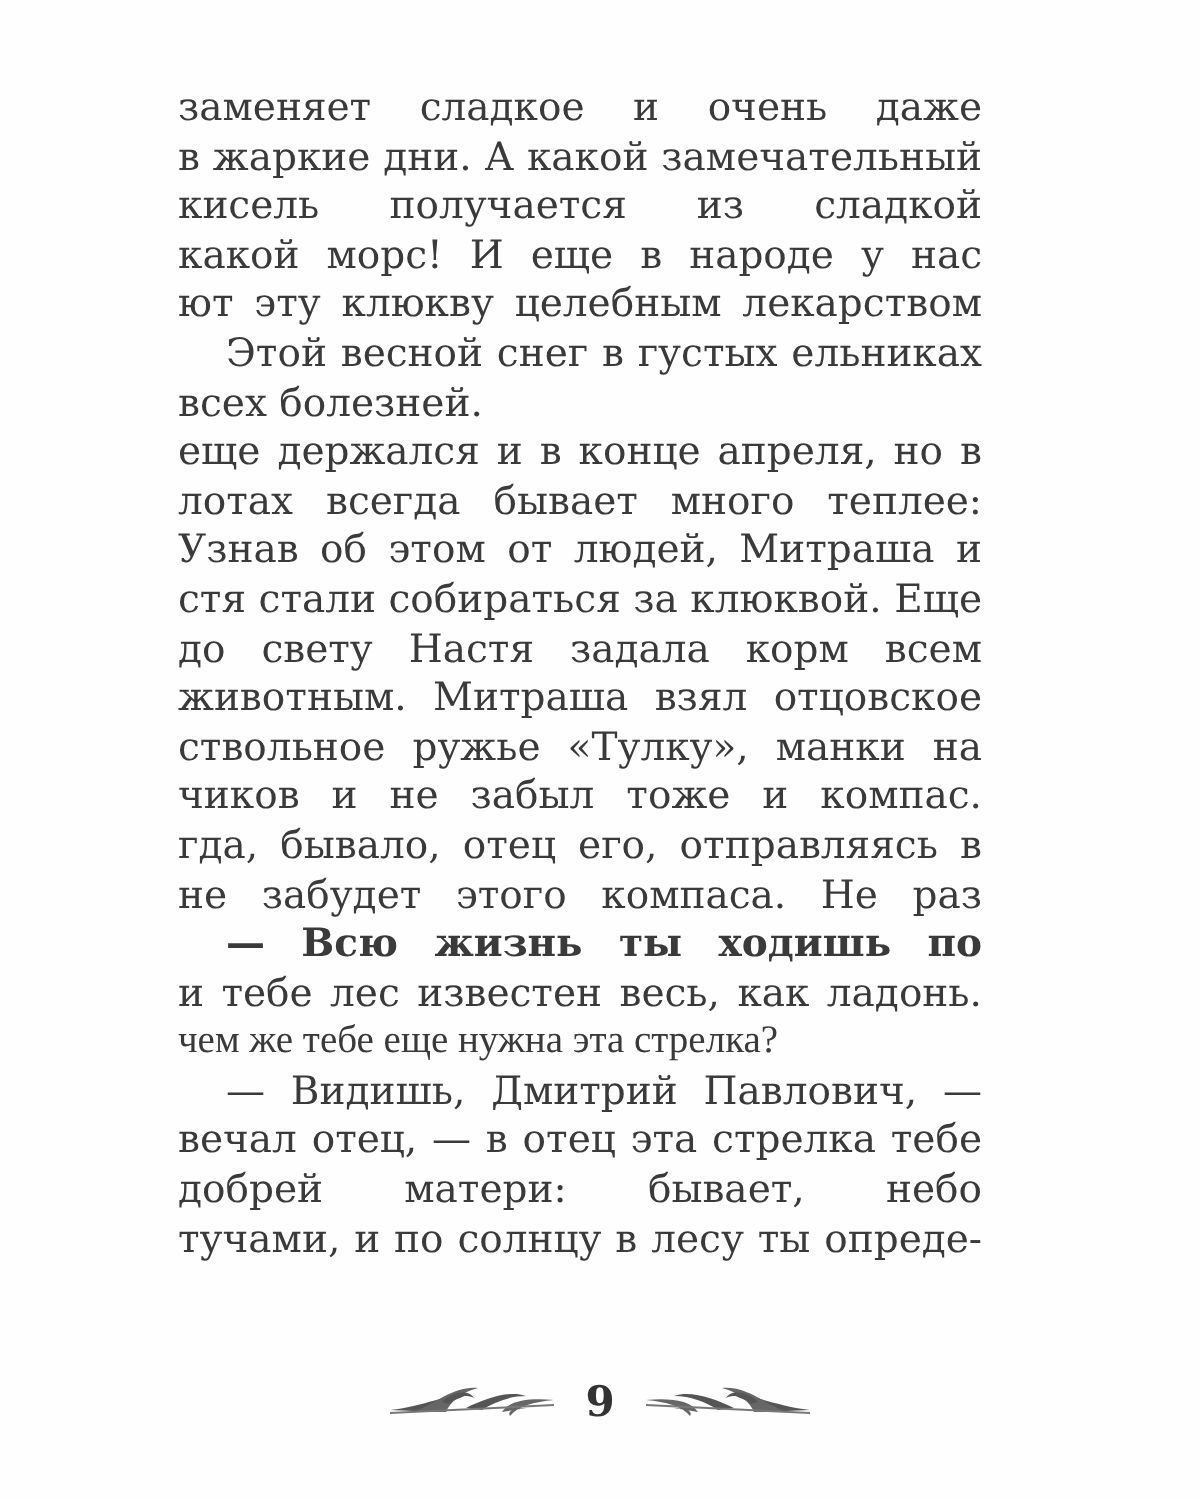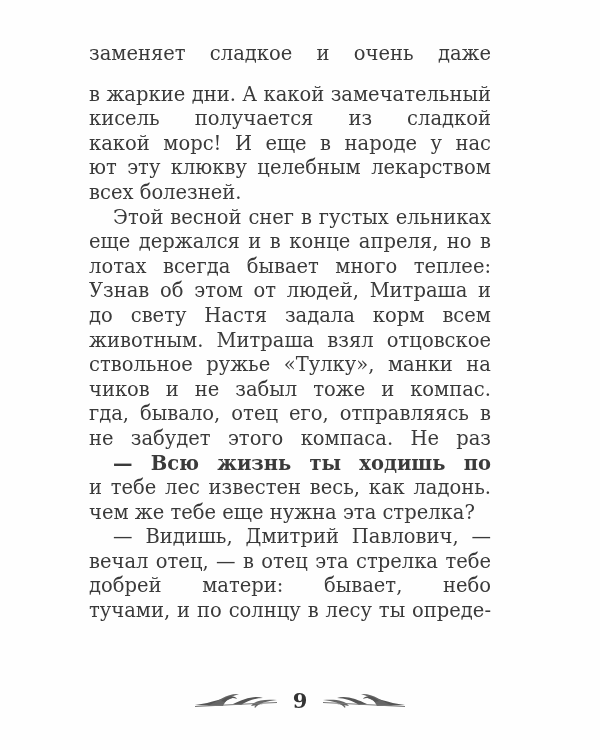--- a/index.html
+++ b/index.html
@@ -51,38 +51,39 @@
       color: #333;
     }
     .ornament svg { display: block; }
   </style>
 </head>
 <body>
 
 <div class="page">
   <div class="text-block" id="text-block">
       <span class="line" style="width: 402px; white-space: normal; overflow: hidden;">заменяет сладкое и очень даже хорошо</span>
-      <span class="line" style="width: 402px; white-space: normal; overflow: hidden; margin-top: 16px;">в жаркие дни. А какой замечательный</span>
+      <span class="line" style="width: 402px; white-space: normal; overflow: hidden;">в жаркие дни. А какой замечательный</span>
       <span class="line" style="width: 402px; white-space: normal; overflow: hidden;">кисель получается из сладкой клюквы,</span>
       <span class="line" style="width: 402px; white-space: normal; overflow: hidden;">какой морс! И еще в народе у нас счита-</span>
       <span class="line" style="width: 402px; white-space: normal; overflow: hidden;">ют эту клюкву целебным лекарством от</span>
+      <span class="line indent" style="width: 378px; white-space: normal; overflow: hidden;">Этой весной снег в густых ельниках</span>
       <span class="line last" style="width: 402px; white-space: normal; overflow: hidden;">всех болезней.</span>
-      <span class="line indent" style="width: 378px; white-space: normal; overflow: hidden;">Этой весной снег в густых ельниках</span>
       <span class="line" style="width: 402px; white-space: normal; overflow: hidden;">еще держался и в конце апреля, но в бо-</span>
       <span class="line" style="width: 402px; white-space: normal; overflow: hidden;">лотах всегда бывает много теплее: там</span>
       <span class="line" style="width: 402px; white-space: normal; overflow: hidden;">Узнав об этом от людей, Митраша и На-</span>
+      <span class="line" style="width: 402px; white-space: normal; overflow: hidden;">стя стали собираться за клюквой. Еще</span>
       <span class="line" style="width: 402px; white-space: normal; overflow: hidden;">до свету Настя задала корм всем своим</span>
       <span class="line" style="width: 402px; white-space: normal; overflow: hidden;">животным. Митраша взял отцовское дву-</span>
       <span class="line" style="width: 402px; white-space: normal; overflow: hidden;">ствольное ружье «Тулку», манки на ряб-</span>
       <span class="line" style="width: 402px; white-space: normal; overflow: hidden;">чиков и не забыл тоже и компас. Нико-</span>
       <span class="line" style="width: 402px; white-space: normal; overflow: hidden;">гда, бывало, отец его, отправляясь в лес,</span>
       <span class="line" style="width: 402px; white-space: normal; overflow: hidden;">не забудет этого компаса. Не раз Митра-</span>
       <span class="line indent" style="width: 378px; white-space: normal; overflow: hidden; font-weight: bold;">— Всю жизнь ты ходишь по лесу,</span>
       <span class="line" style="width: 402px; white-space: normal; overflow: hidden;">и тебе лес известен весь, как ладонь. За-</span>
-      <span class="line last" style="width: 402px; white-space: normal; overflow: hidden;">чем же тебе еще нужна эта стрелка?</span>
+      <span class="line last" style="width: 402px; white-space: normal; overflow: hidden; font-family: Liberation Serif, serif;">чем же тебе еще нужна эта стрелка?</span>
       <span class="line indent" style="width: 378px; white-space: normal; overflow: hidden;">— Видишь, Дмитрий Павлович, — от-</span>
       <span class="line" style="width: 402px; white-space: normal; overflow: hidden;">вечал отец, — в отец эта стрелка тебе</span>
       <span class="line" style="width: 402px; white-space: normal; overflow: hidden;">добрей матери: бывает, небо закроется</span>
       <span class="line" style="width: 402px; white-space: normal; overflow: hidden;">тучами, и по солнцу в лесу ты опреде-</span>
     </div>
 
   <div class="footer">
     <span class="ornament">
       <svg width="86" height="22" viewBox="0 0 86 22">
         <path d="M2 16 C20 14, 30 8, 42 8 C36 10, 30 13, 26 17 Z" fill="#555"></path>

